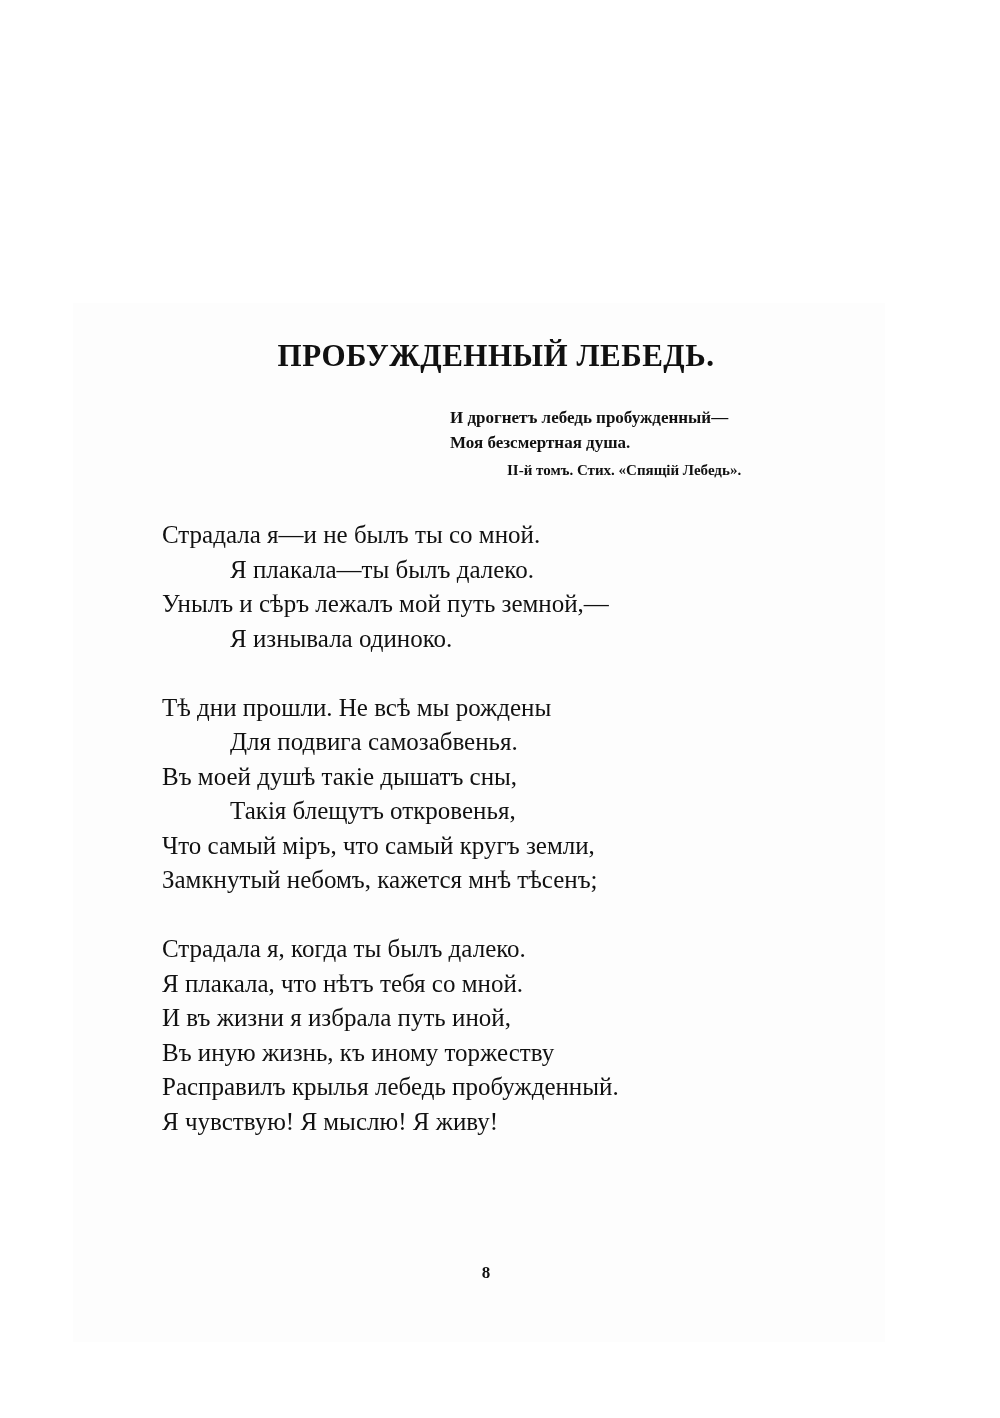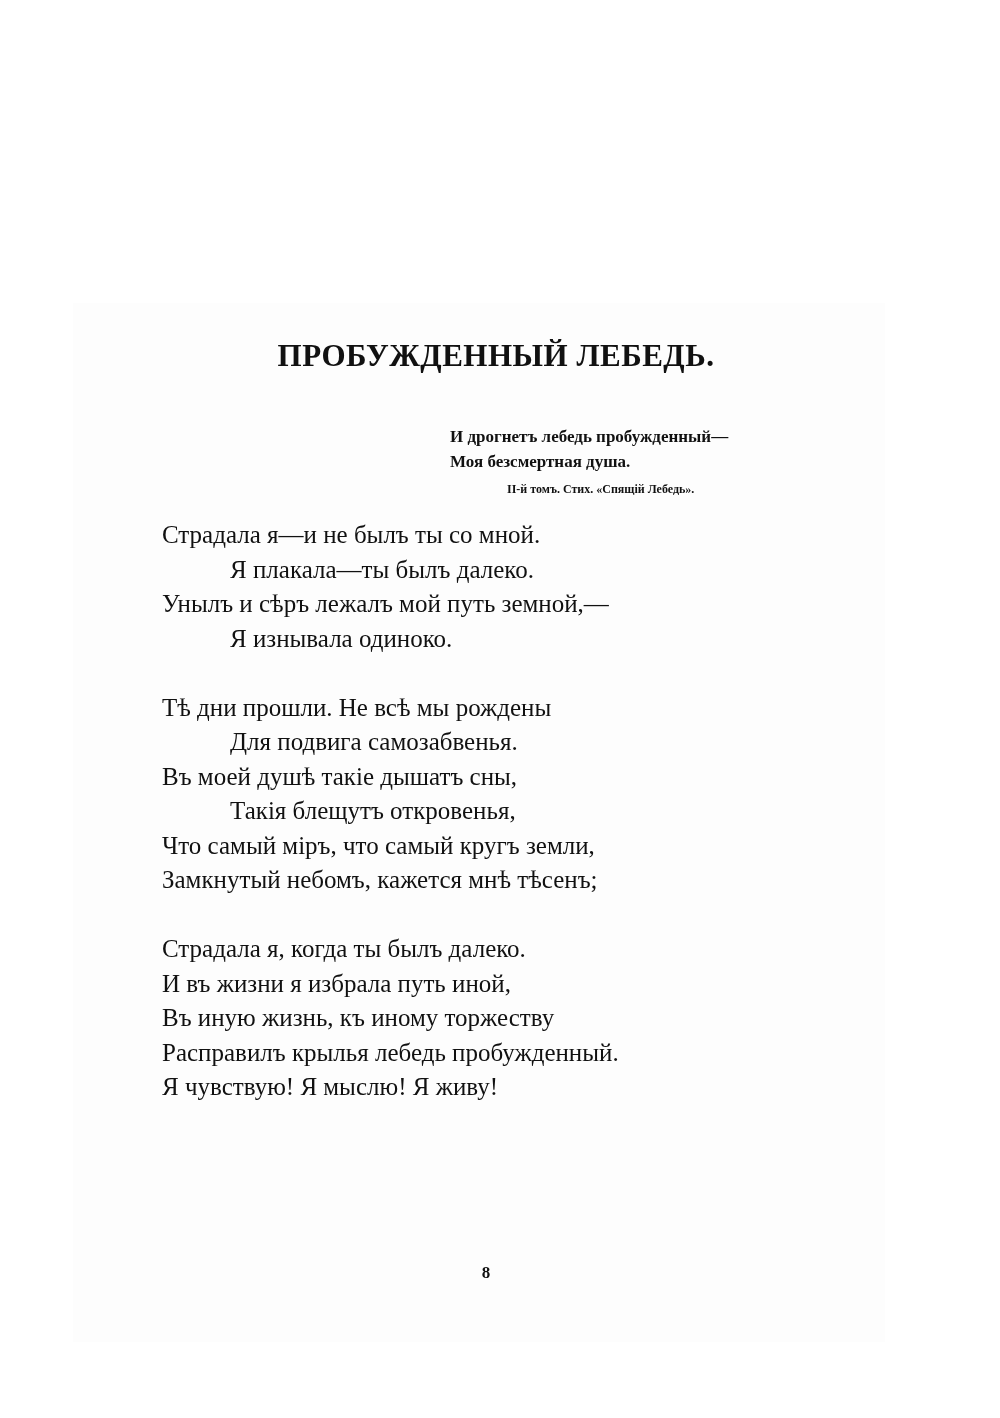--- a/index.html
+++ b/index.html
@@ -35,32 +35,32 @@
       line-height: 40px;
       padding-left: 16px;
     }
     .title span {
       display: inline-block;
       transform: translateX(-20px);
     }
     .epigraph {
       position: absolute;
       left: 450px;
-      top: 424px;
+      top: 405px;
       font-size: 17px;
       font-weight: bold;
       line-height: 25px;
     }
     .epigraph .line {
       display: block;
       white-space: nowrap;
     }
     .epigraph .source {
       display: block;
-      font-size: 12px;
+      font-size: 15px;
       margin-left: 57px;
       margin-top: 3px;
       white-space: nowrap;
     }
     .poem {
       position: absolute;
       left: 162px;
       top: 518px;
       font-size: 25px;
       line-height: 34.5px;
@@ -117,20 +117,21 @@
   <div class="stanza">
     <span class="verse">Тѣ дни прошли. Не всѣ мы рождены</span>
     <span class="verse indent">Для подвига самозабвенья.</span>
     <span class="verse">Въ моей душѣ такіе дышатъ сны,</span>
     <span class="verse indent">Такія блещутъ откровенья,</span>
     <span class="verse">Что самый міръ, что самый кругъ земли,</span>
     <span class="verse">Замкнутый небомъ, кажется мнѣ тѣсенъ;</span>
   </div>
   <div class="stanza">
     <span class="verse">Страдала я, когда ты былъ далеко.</span>
+    <span class="verse">Я плакала, что нѣтъ тебя со мной.</span>
     <span class="verse">И въ жизни я избрала путь иной,</span>
     <span class="verse">Въ иную жизнь, къ иному торжеству</span>
     <span class="verse">Расправилъ крылья лебедь пробужденный.</span>
     <span class="verse">Я чувствую! Я мыслю! Я живу!</span>
   </div>
 </div>
 
 <div class="page-number">
   <span>8</span>
 </div>

